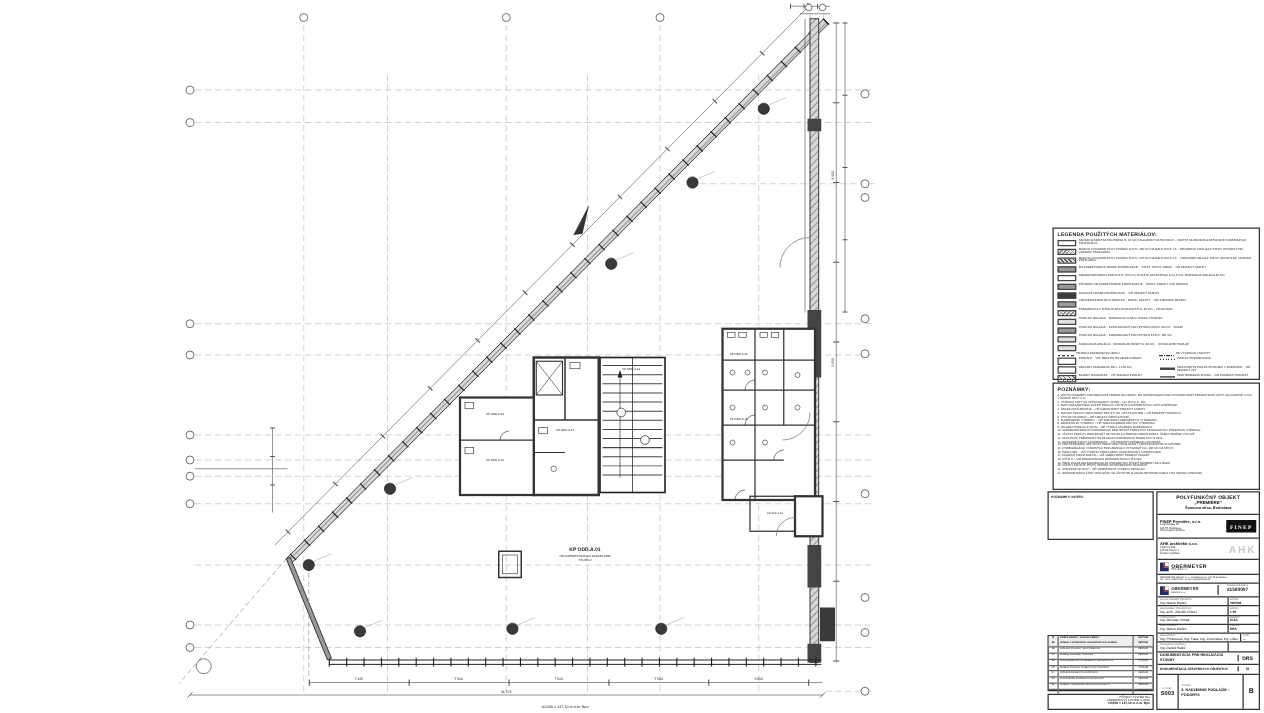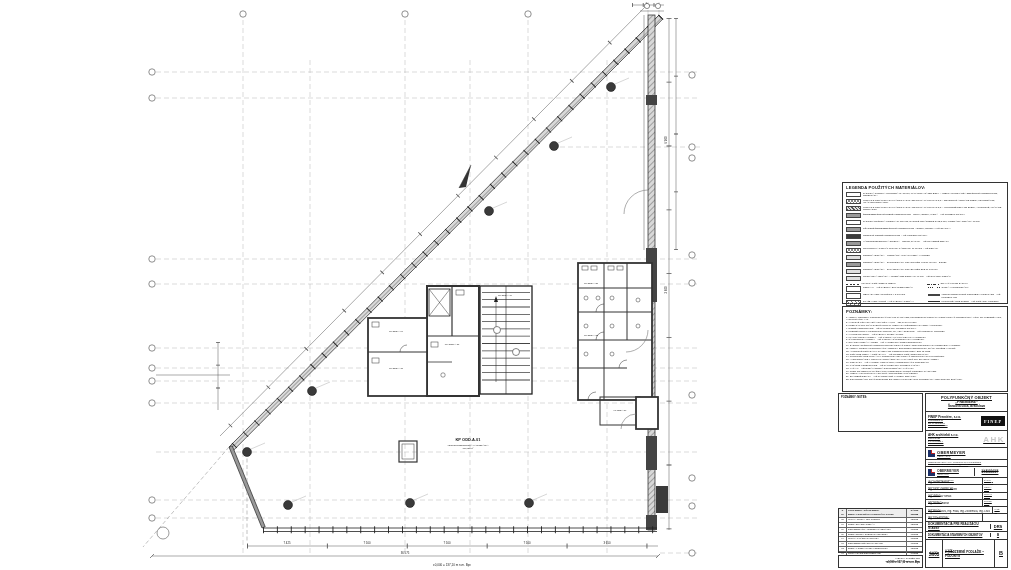--- a/index.html
+++ b/index.html
@@ -35,21 +35,21 @@
   .rrow{display:flex;border-top:.4px solid #666;line-height:3.9px;}
   .rrow:first-child{border-top:none;background:#eee;font-weight:bold;}
   .rrow .c1{width:7px;border-right:.4px solid #666;text-align:center;flex:none;}
   .rrow .c2{flex:1;padding:0 1px;border-right:.4px solid #666;white-space:nowrap;overflow:hidden;}
   .rrow .c3{width:15px;text-align:center;flex:none;}
   
   .datum{left:838px;top:555px;width:85px;height:13px;padding:1px 2px;text-align:right;}
   .datum .dline{font-size:2.2px;line-height:2.7px;}
   .datum .dline.bold{font-weight:bold;font-size:2.6px;}
   
-  .titleblock{left:925px;top:393px;width:83px;height:175px;display:flex;flex-direction:column;text-decoration:underline;}
+  .titleblock{left:925px;top:393px;width:83px;height:175px;display:flex;flex-direction:column;}
   .tb-row{border-bottom:.6px solid #333;box-sizing:border-box;padding:1px 2px;position:relative;}
   .tb-project{height:18px;text-align:center;}
   .tb-project .p1{font-size:4px;font-weight:bold;letter-spacing:.2px;}
   .tb-project .p2{font-size:3.6px;font-weight:bold;}
   .tb-project .p3{font-size:3.1px;font-weight:bold;}
   .tb-firm{display:flex;justify-content:space-between;align-items:center;}
   .tb-firm .fl .nm{font-size:3.2px;font-weight:bold;}
   .tb-firm .fl .ad{font-size:2.2px;line-height:2.5px;color:#222;}
   .tb-investor{height:19px;}
   .tb-architect{height:17px;}

